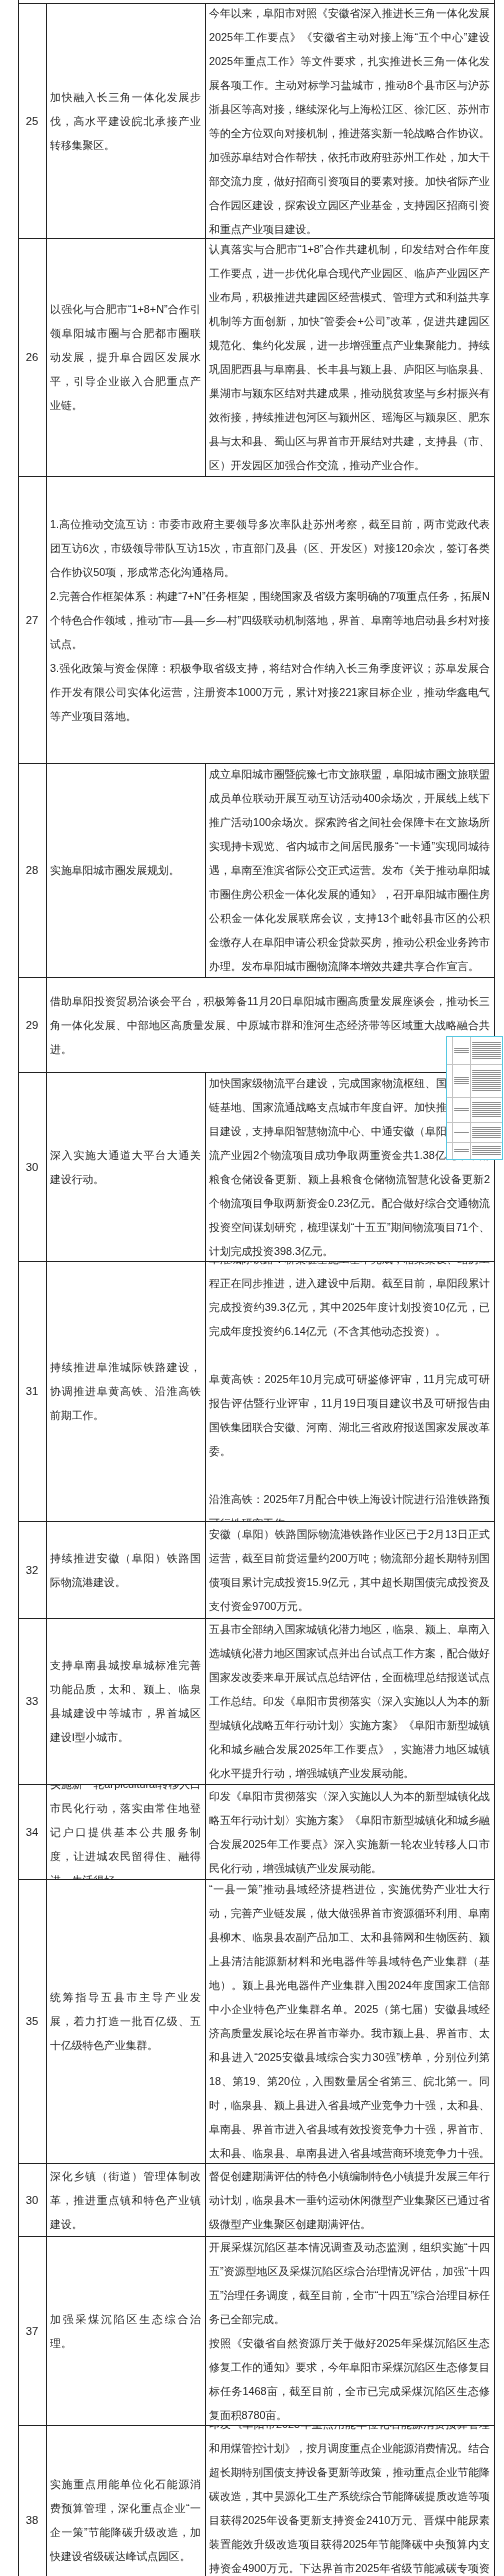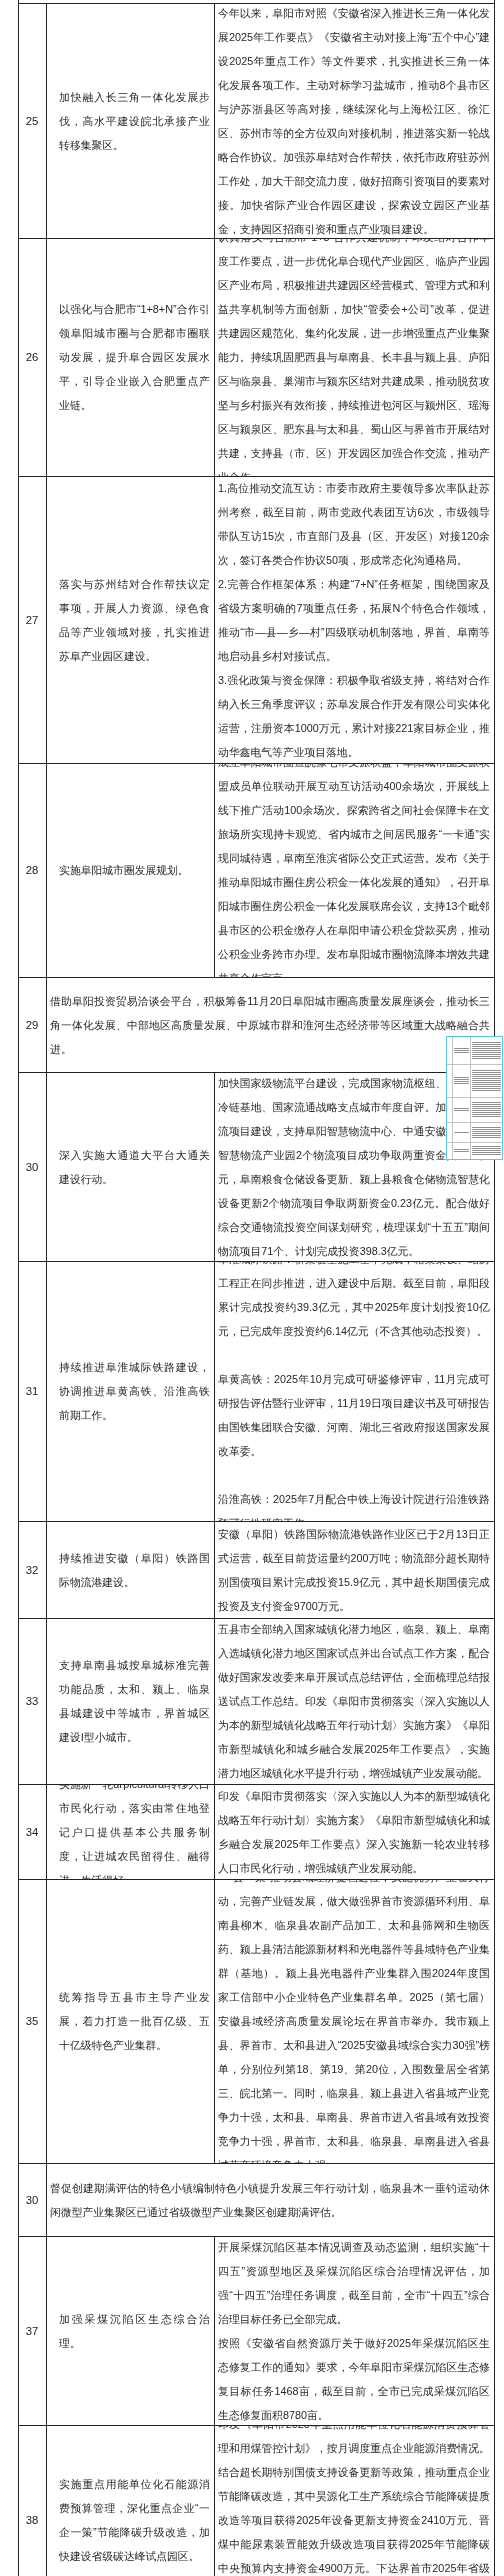--- a/index.html
+++ b/index.html
@@ -18,21 +18,20 @@
   .cell{box-sizing:border-box;overflow:hidden;}
   .c-num{
     width:28px;flex:0 0 28px;border-right:1px solid #222;
     display:flex;align-items:center;justify-content:center;
     font-size:11.3px;color:#222;text-align:center;
   }
   .c-task{
     width:159px;flex:0 0 159px;border-right:1px solid #222;
     display:flex;flex-direction:column;justify-content:center;
     padding:0 3.6px;
-    margin-left:9px;
   }
   .c-detail{
     flex:1 1 auto;display:flex;flex-direction:column;justify-content:center;
     padding:0 3.6px;
   }
   .c-task p,.c-detail p{
     margin:0;font-size:10.8px;line-height:24px;
     text-align:justify;text-justify:inter-ideograph;color:#262626;
   }
   .t-row.spaced .c-detail p:not(:last-child){margin-bottom:24px;}
@@ -69,23 +68,20 @@
         <div class="cell c-num">26</div>
         <div class="cell c-task">
           <p>以强化与合肥市“1+8+N”合作引领阜阳城市圈与合肥都市圈联动发展，提升阜合园区发展水平，引导企业嵌入合肥重点产业链。</p>
         </div>
         <div class="cell c-detail">
           <p>认真落实与合肥市“1+8”合作共建机制，印发结对合作年度工作要点，进一步优化阜合现代产业园区、临庐产业园区产业布局，积极推进共建园区经营模式、管理方式和利益共享机制等方面创新，加快“管委会+公司”改革，促进共建园区规范化、集约化发展，进一步增强重点产业集聚能力。持续巩固肥西县与阜南县、长丰县与颍上县、庐阳区与临泉县、巢湖市与颍东区结对共建成果，推动脱贫攻坚与乡村振兴有效衔接，持续推进包河区与颍州区、瑶海区与颍泉区、肥东县与太和县、蜀山区与界首市开展结对共建，支持县（市、区）开发园区加强合作交流，推动产业合作。</p>
         </div>
       </div>
       <div class="t-row" style="height: 287px;">
         <div class="cell c-num">27</div>
-        <div class="cell c-task">
-          <p>落实与苏州结对合作帮扶议定事项，开展人力资源、绿色食品等产业领域对接，扎实推进苏阜产业园区建设。</p>
-        </div>
         <div class="cell c-detail">
           <p>1.高位推动交流互访：市委市政府主要领导多次率队赴苏州考察，截至目前，两市党政代表团互访6次，市级领导带队互访15次，市直部门及县（区、开发区）对接120余次，签订各类合作协议50项，形成常态化沟通格局。</p>
           <p>2.完善合作框架体系：构建“7+N”任务框架，围绕国家及省级方案明确的7项重点任务，拓展N个特色合作领域，推动“市—县—乡—村”四级联动机制落地，界首、阜南等地启动县乡村对接试点。</p>
           <p>3.强化政策与资金保障：积极争取省级支持，将结对合作纳入长三角季度评议；苏阜发展合作开发有限公司实体化运营，注册资本1000万元，累计对接221家目标企业，推动华鑫电气等产业项目落地。</p>
         </div>
       </div>
       <div class="t-row" style="height: 214px;">
         <div class="cell c-num">28</div>
         <div class="cell c-task">
           <p>实施阜阳城市圈发展规划。</p>
@@ -151,20 +147,23 @@
         <div class="cell c-num">35</div>
         <div class="cell c-task">
           <p>统筹指导五县市主导产业发展，着力打造一批百亿级、五十亿级特色产业集群。</p>
         </div>
         <div class="cell c-detail">
           <p>“一县一策”推动县域经济提档进位，实施优势产业壮大行动，完善产业链发展，做大做强界首市资源循环利用、阜南县柳木、临泉县农副产品加工、太和县筛网和生物医药、颍上县清洁能源新材料和光电器件等县域特色产业集群（基地）。颍上县光电器件产业集群入围2024年度国家工信部中小企业特色产业集群名单。2025（第七届）安徽县域经济高质量发展论坛在界首市举办。我市颍上县、界首市、太和县进入“2025安徽县域综合实力30强”榜单，分别位列第18、第19、第20位，入围数量居全省第三、皖北第一。同时，临泉县、颍上县进入省县域产业竞争力十强，太和县、阜南县、界首市进入省县域有效投资竞争力十强，界首市、太和县、临泉县、阜南县进入省县域营商环境竞争力十强。</p>
         </div>
       </div>
       <div class="t-row" style="height: 73px;">
         <div class="cell c-num">30</div>
+        <div class="cell c-task">
+          <p>深化乡镇（街道）管理体制改革，推进重点镇和特色产业镇建设。</p>
+        </div>
         <div class="cell c-detail">
           <p>督促创建期满评估的特色小镇编制特色小镇提升发展三年行动计划，临泉县木一垂钓运动休闲微型产业集聚区已通过省级微型产业集聚区创建期满评估。</p>
         </div>
       </div>
       <div class="t-row" style="height: 189px;">
         <div class="cell c-num">37</div>
         <div class="cell c-task">
           <p>加强采煤沉陷区生态综合治理。</p>
         </div>
         <div class="cell c-detail">

